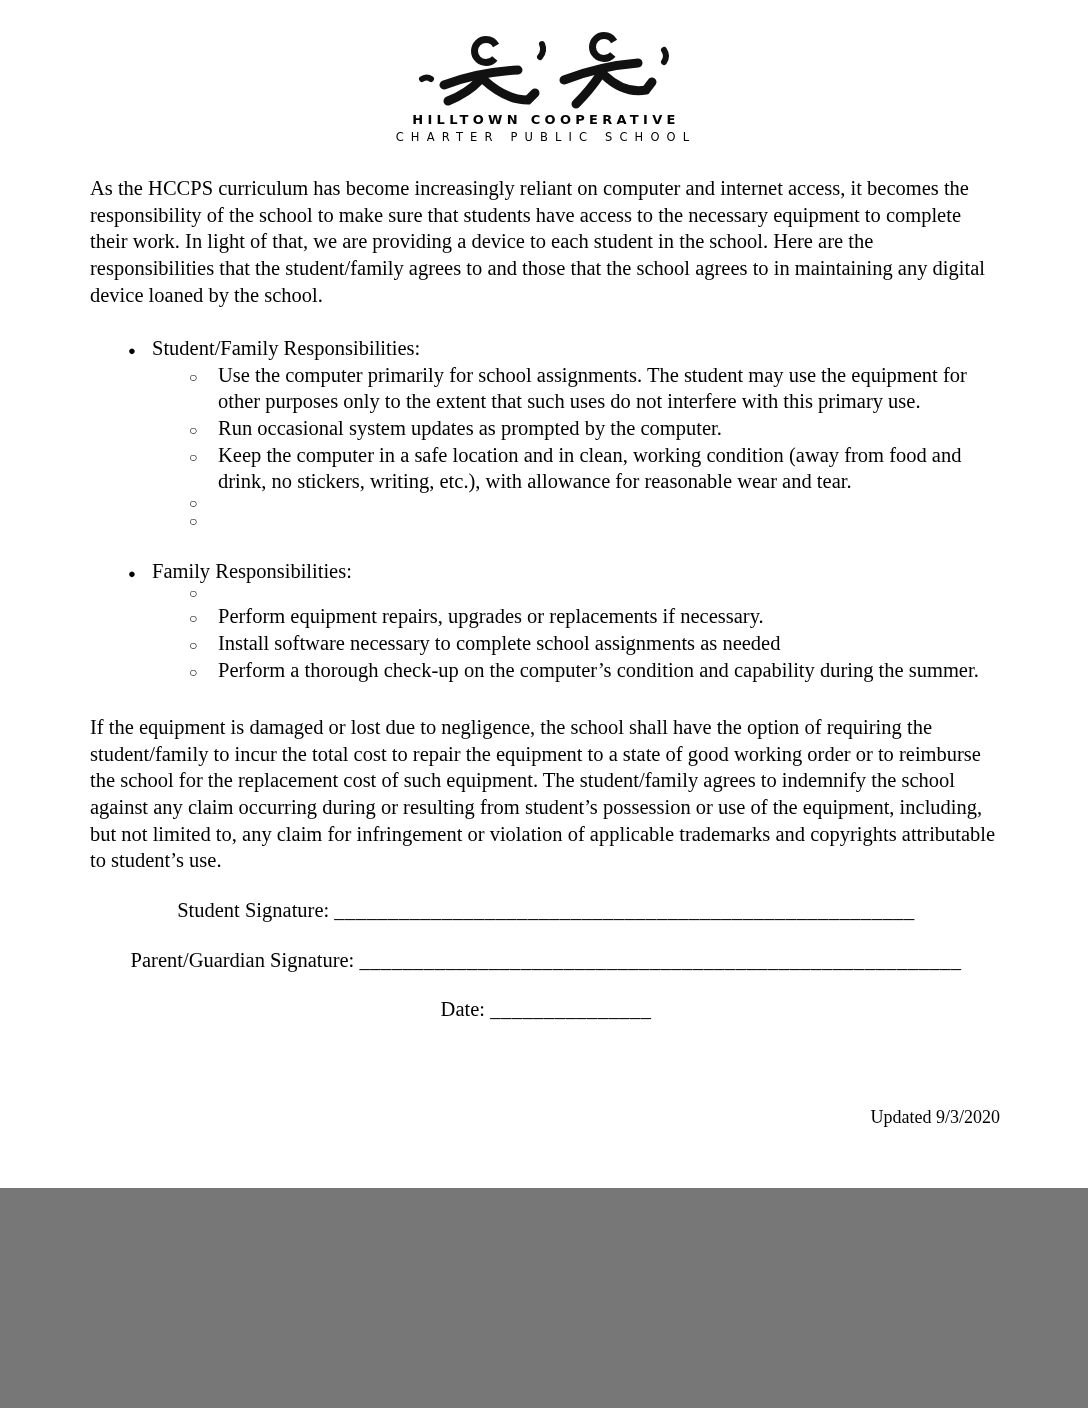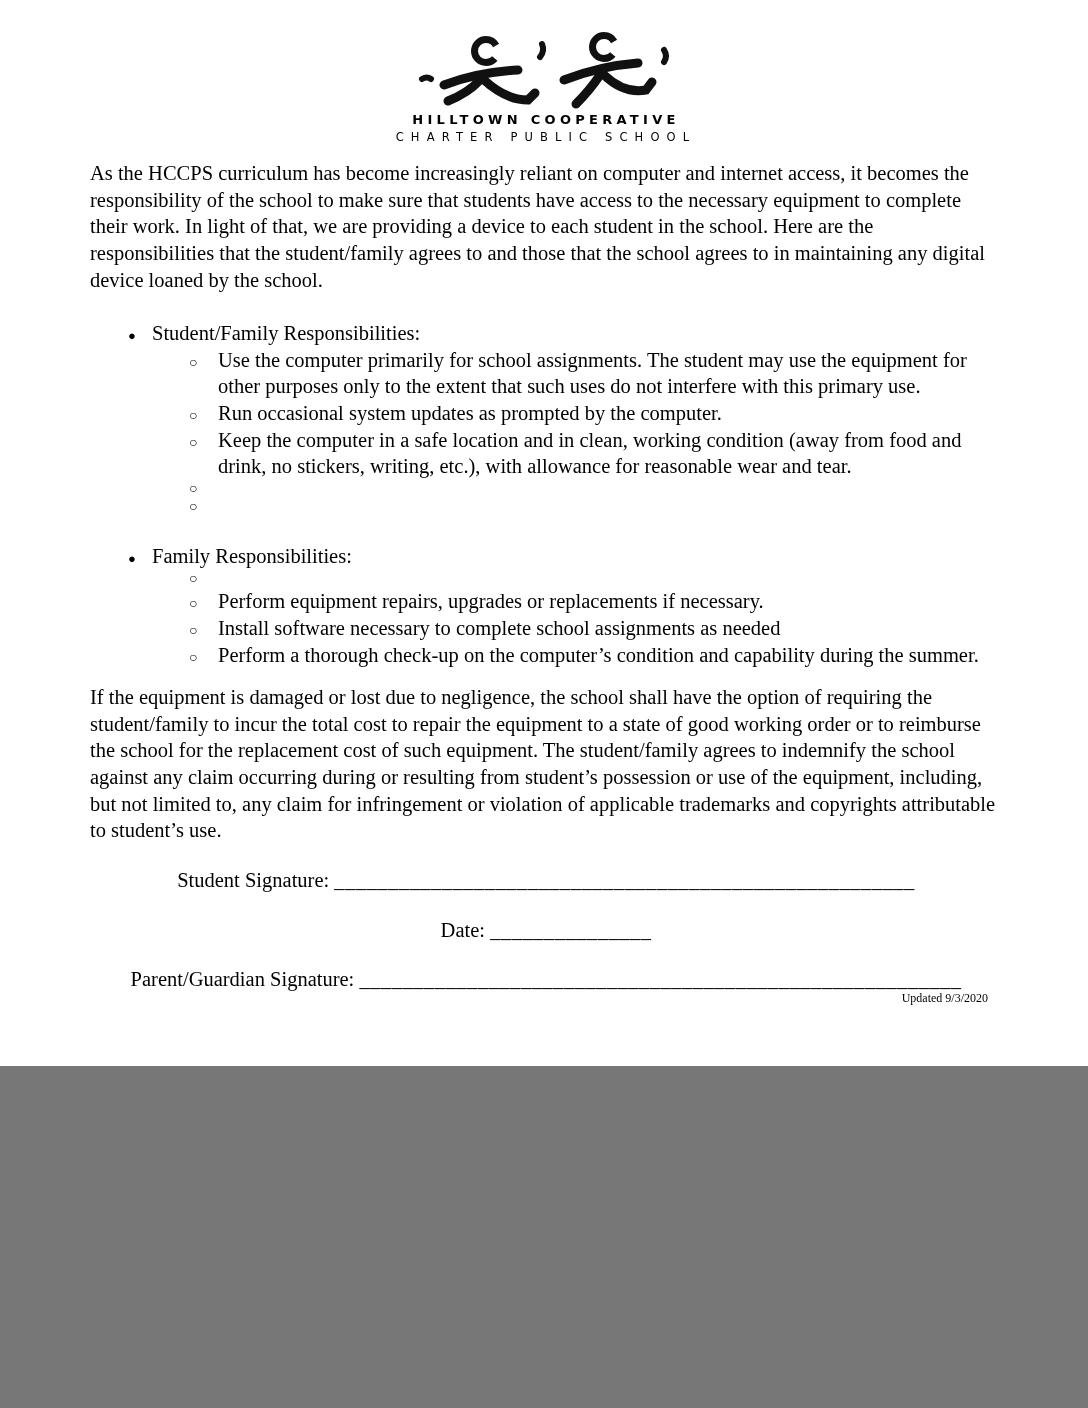--- a/index.html
+++ b/index.html
@@ -1,19 +1,19 @@
 <!DOCTYPE html>
 <html><head>
 <meta charset="utf-8">
 <style>
   html, body { margin: 0; padding: 0; background: #777; }
   .page {
     position: relative;
     width: 1088px;
-    height: 1066px;
+    height: 1188px;
     margin: 0 auto;
     background: #ffffff;
     font-family: "Liberation Serif", serif;
     color: #000;
     overflow: hidden;
   }
   .content {
     padding: 0 86px 0 90px;
   }
   
@@ -43,39 +43,39 @@
     margin: 16px 0 0 0;
     text-align: center;
     font-size: 33px;
     font-weight: bold;
     letter-spacing: 0.2px;
   }
   
   .para {
     font-size: 20.5px;
     line-height: 1.3;
-    margin-top: 16px;
+    margin-top: 31px;
     text-align: left;
   }
   .section { margin-top: 27px; font-size: 20.5px; line-height: 1.3; }
   .li1 { display: flex; align-items: baseline; }
   .li1 .b { flex: none; margin-left: 38px; width: 24px; font-size: 13px; }
   .li2 { display: flex; align-items: baseline; }
   .li2 .b { flex: none; margin-left: 99px; width: 29px; font-size: 14px; }
   .li-text { flex: 1; }
   
   .sig-row { margin-top: 23px; font-size: 20.5px; line-height: 1.3; white-space: nowrap; text-align: center; }
   .sig-row:first-of-type { margin-top: 31px; }
   .sig-line { letter-spacing: 0.5px; }
   
   .footer-note {
     position: absolute;
-    right: 100px;
+    right: 88px;
     bottom: 60px;
-    font-size: 12px;
+    font-size: 18px;
   }
 </style>
 </head>
 <body>
 
 <div class="page">
   <div class="content">
 
     <div class="logo-block">
       <svg class="logo-figures" width="264" height="80" viewBox="0 0 264 80" fill="none" xmlns="http://www.w3.org/2000/svg">
@@ -149,22 +149,22 @@
         <span class="li-text">Perform a thorough check-up on the computer’s condition and capability during the summer.</span>
       </div>
     </div>
 
     <div class="para">If the equipment is damaged or lost due to negligence, the school shall have the option of requiring the student/family to incur the total cost to repair the equipment to a state of good working order or to reimburse the school for the replacement cost of such equipment. The student/family agrees to indemnify the school against any claim occurring during or resulting from student’s possession or use of the equipment, including, but not limited to, any claim for infringement or violation of applicable trademarks and copyrights attributable to student’s use.</div>
 
     <div class="sig-row">
       <span>Student Signature: </span><span class="sig-line">______________________________________________________</span>
     </div>
     <div class="sig-row">
-      <span>Date: </span><span class="sig-line">_______________</span>
+      <span>Parent/Guardian Signature: </span><span class="sig-line">________________________________________________________</span>
     </div>
     <div class="sig-row">
-      <span>Parent/Guardian Signature: </span><span class="sig-line">________________________________________________________</span>
+      <span>Date: </span><span class="sig-line">_______________</span>
     </div>
 
   </div>
 
   <div class="footer-note">Updated 9/3/2020</div>
 </div>
 
 </body></html>

